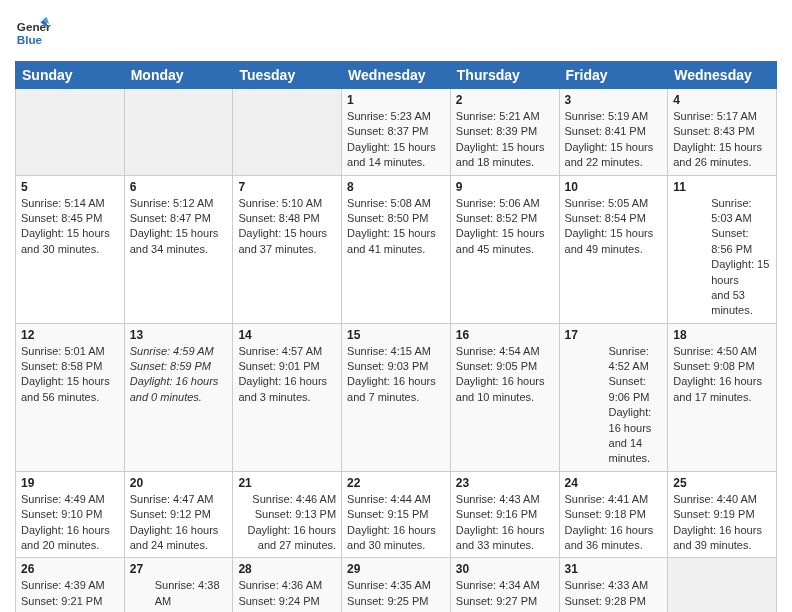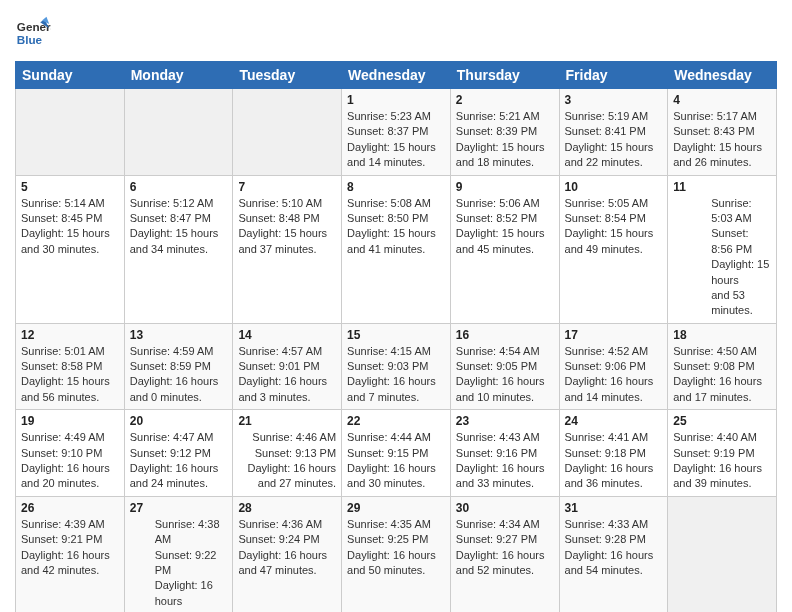--- a/index.html
+++ b/index.html
@@ -197,21 +197,21 @@
       <tr>
         <td>
           <div class="day-number">12</div>
           <div class="day-info" style="white-space: pre-line;">Sunrise: 5:01 AM
 Sunset: 8:58 PM
 Daylight: 15 hours
 and 56 minutes.</div>
         </td>
         <td>
           <div class="day-number">13</div>
-          <div class="day-info" style="white-space: pre-line;">Sunrise: 4:59 AM
+          <div class="day-info" style="white-space: pre-line; font-style: italic;">Sunrise: 4:59 AM
 Sunset: 8:59 PM
 Daylight: 16 hours
 and 0 minutes.</div>
         </td>
         <td>
           <div class="day-number">14</div>
           <div class="day-info" style="white-space: pre-line;">Sunrise: 4:57 AM
 Sunset: 9:01 PM
 Daylight: 16 hours
 and 3 minutes.</div>
@@ -225,21 +225,21 @@
         </td>
         <td>
           <div class="day-number">16</div>
           <div class="day-info" style="white-space: pre-line;">Sunrise: 4:54 AM
 Sunset: 9:05 PM
 Daylight: 16 hours
 and 10 minutes.</div>
         </td>
         <td>
           <div class="day-number">17</div>
-          <div class="day-info" style="white-space: pre-line;">Sunrise: 4:52 AM
+          <div class="day-info" style="white-space: pre-line; margin-left: 44px;">Sunrise: 4:52 AM
 Sunset: 9:06 PM
 Daylight: 16 hours
 and 14 minutes.</div>
         </td>
         <td>
           <div class="day-number">18</div>
           <div class="day-info" style="white-space: pre-line;">Sunrise: 4:50 AM
 Sunset: 9:08 PM
 Daylight: 16 hours
 and 17 minutes.</div>

